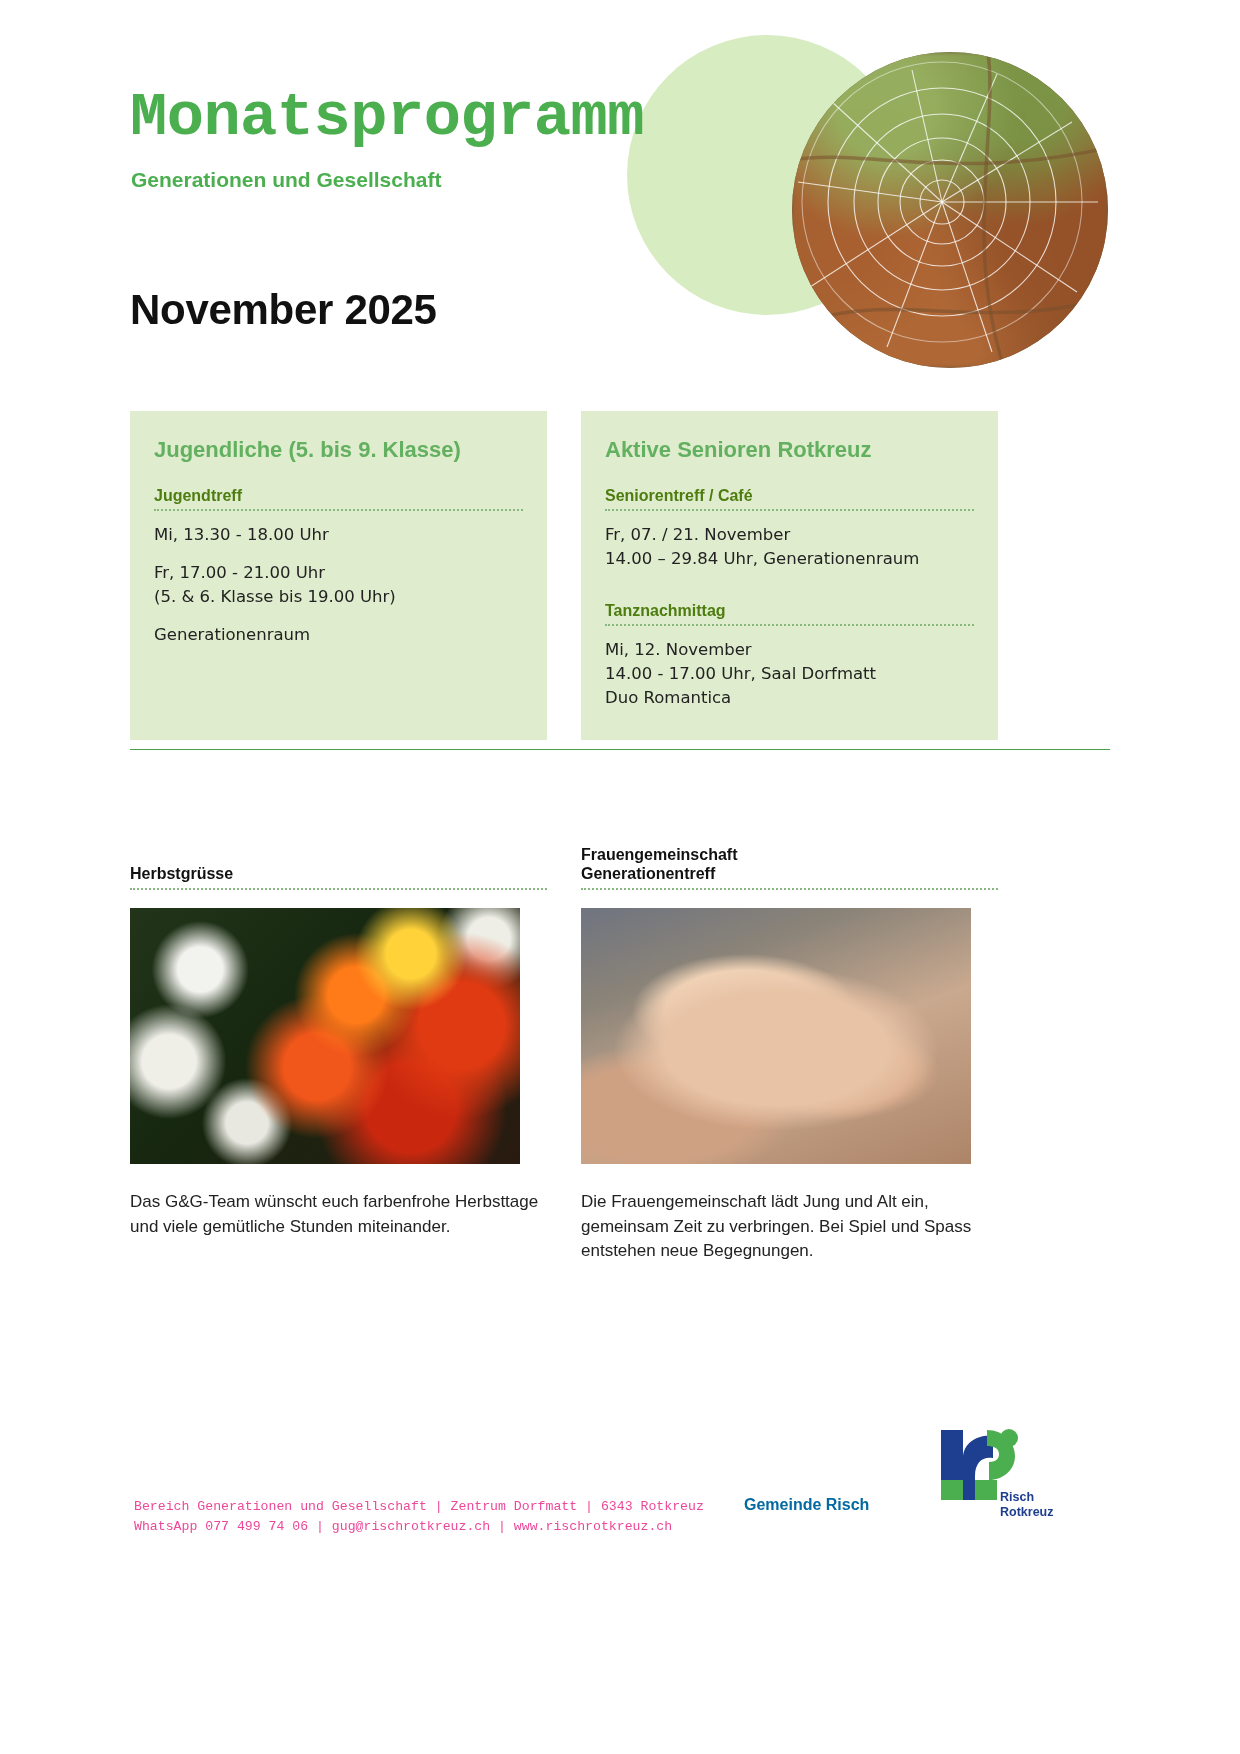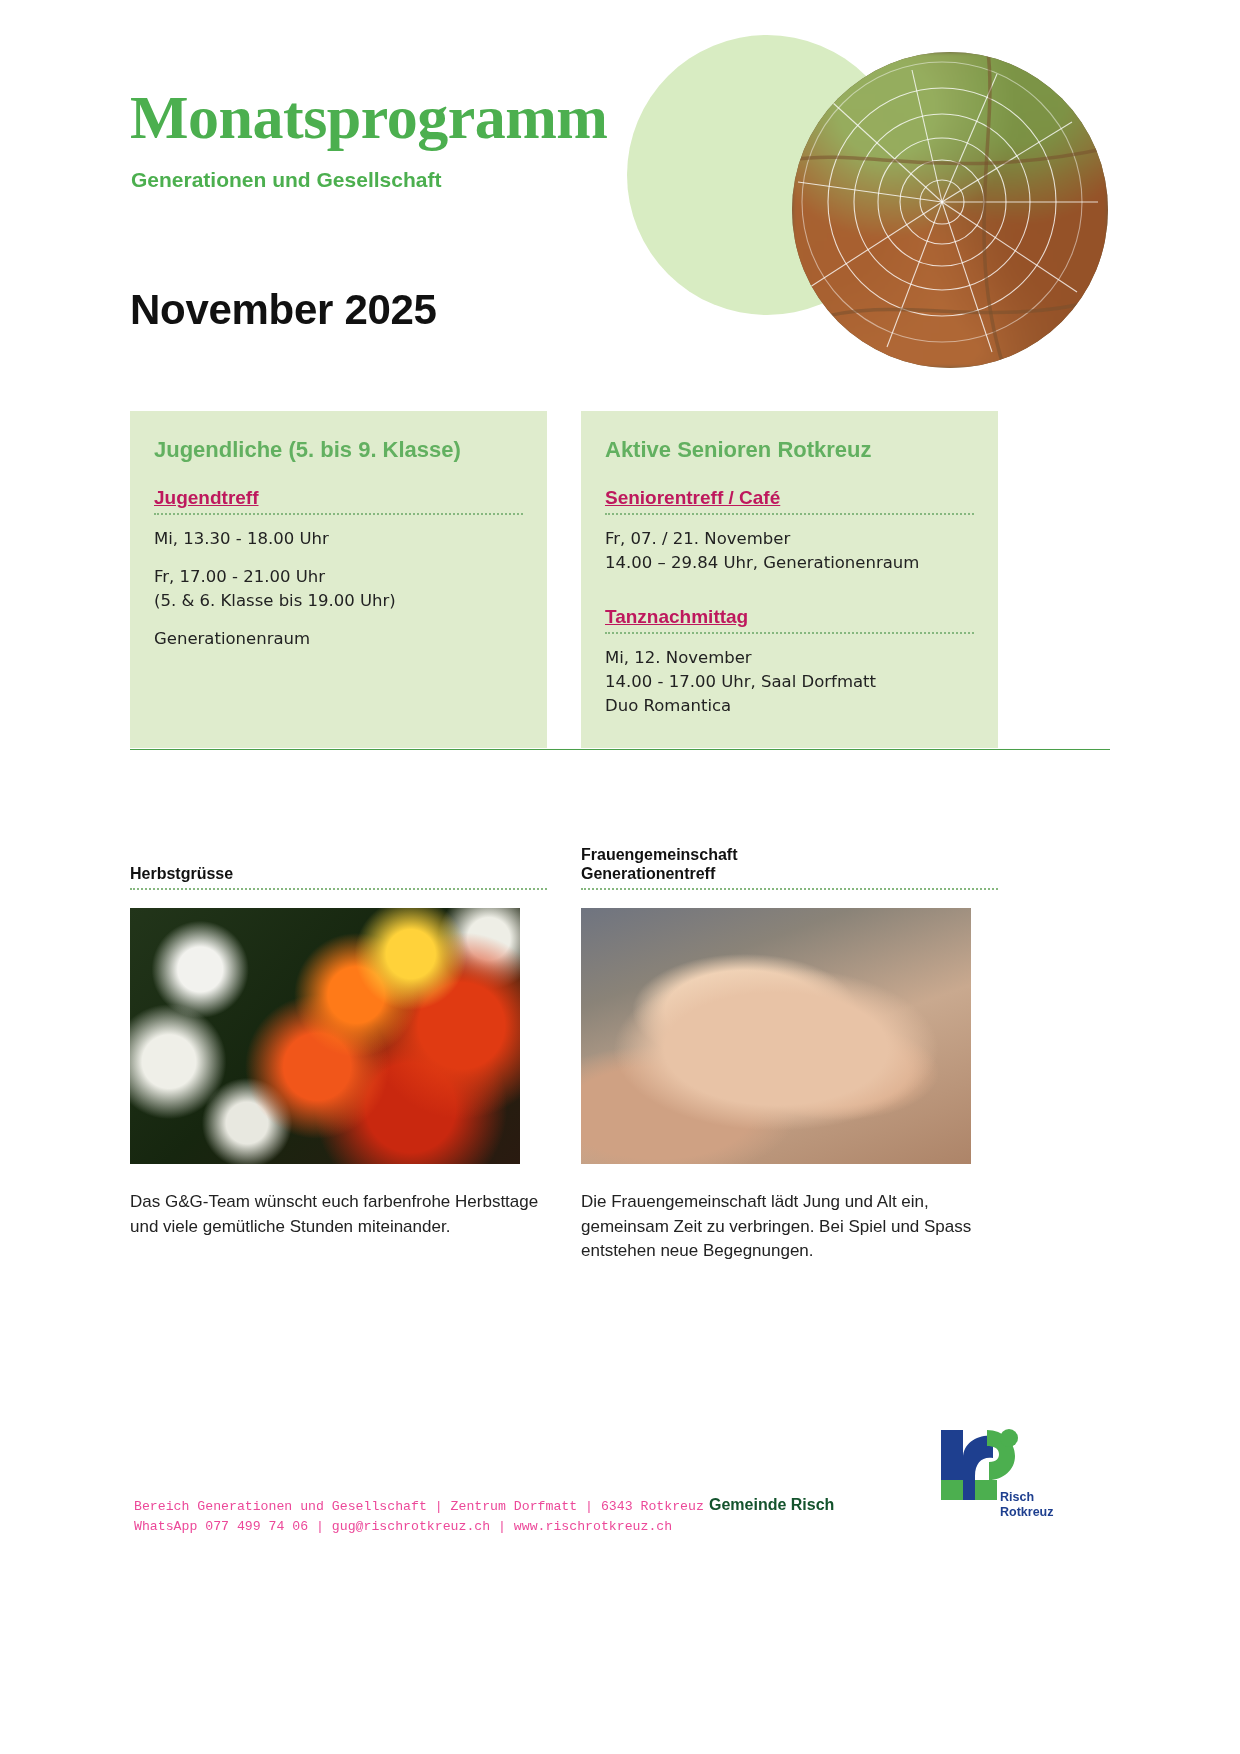--- a/index.html
+++ b/index.html
@@ -46,21 +46,21 @@
   }
   .photo-circle svg { position: absolute; inset: 0; }
 
   .title-main {
     position: absolute;
     left: 130px; top: 82px;
     font-size: 62px;
     font-weight: 700;
     letter-spacing: -0.5px;
     color: #4caf4f;
-    font-family: Liberation Serif, serif;
+    font-family: Liberation Mono, monospace;
     z-index: 4;
   }
   .title-sub {
     position: absolute;
     left: 131px; top: 168px;
     font-size: 21px;
     font-weight: 700;
     color: #4caf4f;
     z-index: 4;
   }
@@ -88,27 +88,26 @@
   }
   .box-cat {
     font-size: 22px;
     font-weight: 700;
     color: #62b060;
     margin-bottom: 24px;
   }
   .entry { margin-bottom: 31px; }
   .entry:last-child { margin-bottom: 0; }
   .entry-title {
-    font-size: 19px;
-    font-weight: 700;
-    color: #be185d;
+    font-size: 16px;
+    font-weight: 700;
+    color: #4d7c0f;
     padding-bottom: 4px;
     border-bottom: 2px dotted #86b77f;
     margin-bottom: 12px;
-    text-decoration: underline;
   }
   .entry-lines {
     font-size: 16.5px;
     line-height: 1.45;
     color: #222222;
     font-family: "DejaVu Sans", sans-serif;
   }
   .entry-lines .gap { height: 14px; }
 
   
@@ -188,24 +187,24 @@
   .footer-contact {
     position: absolute;
     left: 134px; top: 1497px;
     font-size: 13.2px;
     line-height: 1.55;
     color: #ec4899;
     font-family: Liberation Mono, monospace;
   }
   .footer-muni {
     position: absolute;
-    left: 709px; top: 1496px;
+    left: 744px; top: 1496px;
     font-size: 16px;
     font-weight: 700;
-    color: #14532d;
+    color: #0369a1;
     text-align: right;
   }
   .logo {
     position: absolute;
     left: 935px; top: 1424px;
     width: 140px; height: 110px;
   }
   .logo-text {
     position: absolute;
     left: 1000px; top: 1490px;

